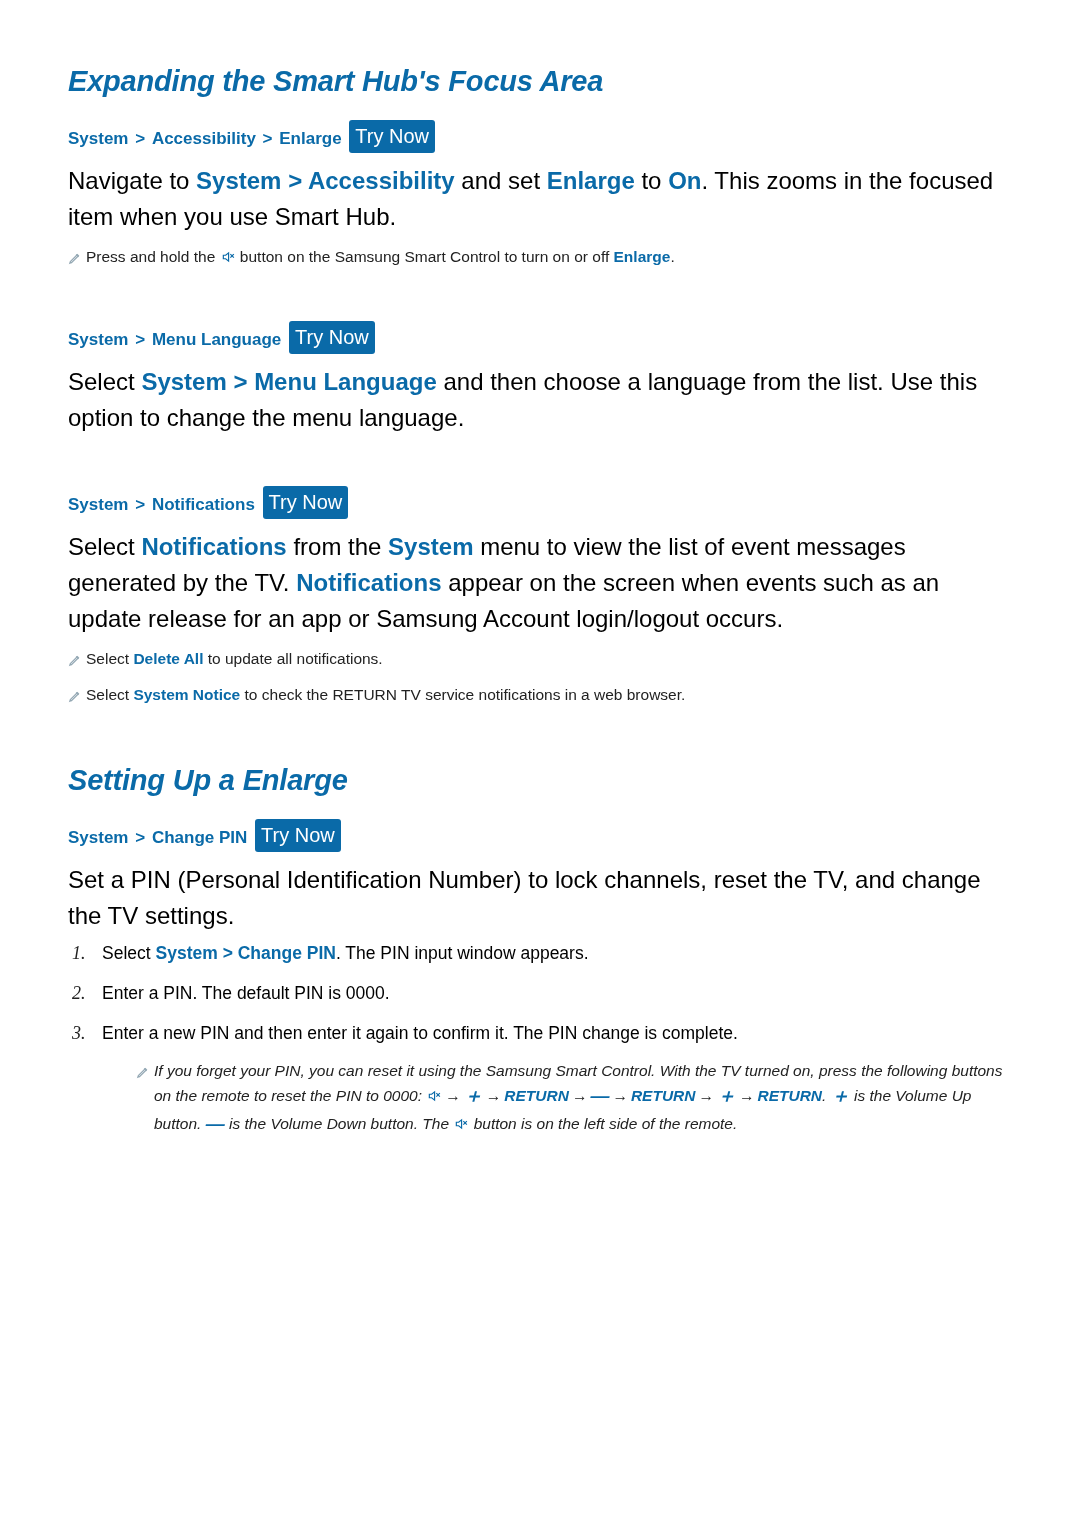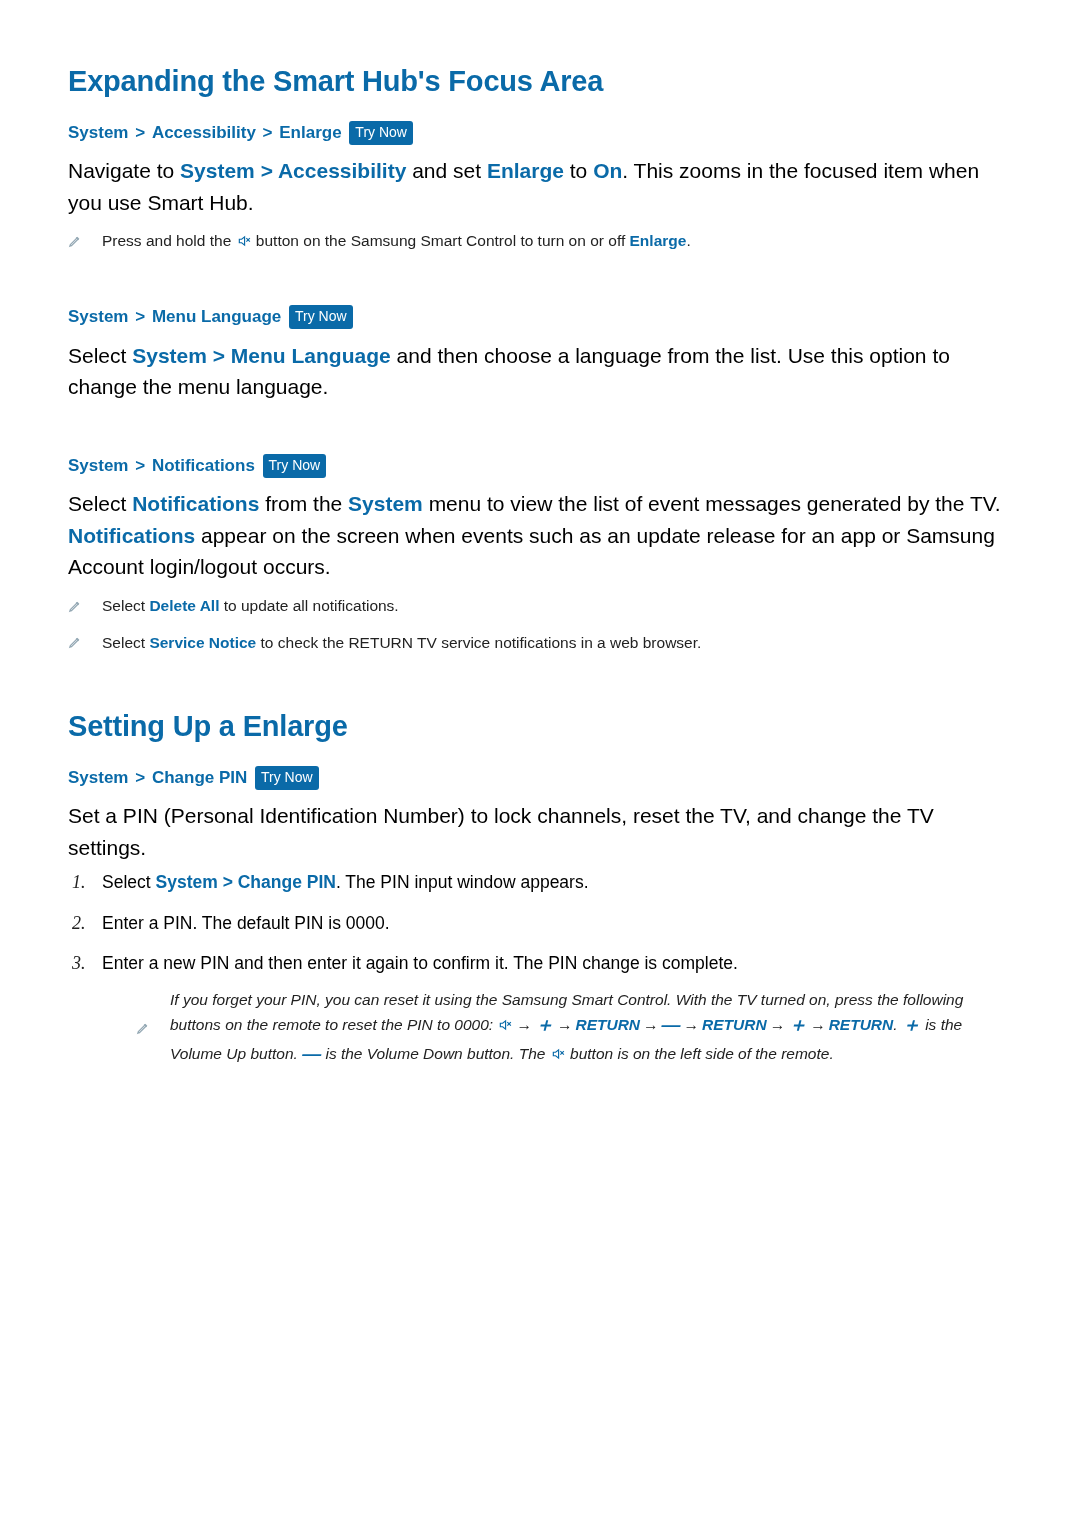--- a/index.html
+++ b/index.html
@@ -11,44 +11,45 @@
     color: #000;
     font-size: 17px;
     line-height: 1.5;
   }
   h2.section-heading {
     color: #0a6aa8;
     font-weight: 600;
     font-size: 29px;
     margin-bottom: 16px;
     letter-spacing: -0.2px;
+    font-style: italic;
   }
   .breadcrumb {
     margin-bottom: 10px;
     font-size: 17px;
   }
   .bc-item { color: #0a6aa8; font-weight: 700; }
   .bc-sep { color: #0a6aa8; font-weight: 700; margin: 0 2px; }
   .try-now {
     display: inline-block;
     background: #0a6aa8;
     color: #fff;
-    font-size: 14px;
+    font-size: 20px;
     padding: 1px 6px 2px 6px;
     border-radius: 3px;
     margin-left: 3px;
     vertical-align: 1px;
     font-weight: 400;
   }
-  p.body-text { margin-bottom: 6px; font-size: 21px; }
+  p.body-text { margin-bottom: 6px; font-size: 24px; }
   .kw { color: #0a6aa8; font-weight: 700; }
   .note-row {
     display: flex;
-    align-items: center;
-    gap: 20px;
+    align-items: flex-start;
+    gap: 4px;
     margin-top: 10px;
     font-size: 15.5px;
   }
   .note-row .pencil-icon { flex: 0 0 auto; margin-top: 3px; opacity: 0.65; }
   .note-row .note-text { flex: 1; color: #222; }
   .section-block { margin-bottom: 50px; }
   ol.numbered {
     list-style: none;
     counter-reset: li;
     padding-left: 0;
@@ -148,21 +149,21 @@
     </div>
   </div>
   <div class="note-row">
     <span class="pencil-icon">
       <svg width="14" height="14" viewBox="0 0 24 24" fill="none" stroke="#5b7a8c" stroke-width="2">
           <path d="M3 21l3-1 12-12-2-2L4 18l-1 3z"></path>
           <path d="M14 6l4 4"></path>
         </svg>
     </span>
     <div class="note-text">
-      <span>Select </span><span class="kw">Service Notice</span><span> to check the RETURN TV service notifications in a web browser.</span>
+      <span>Select </span><span class="kw">System Notice</span><span> to check the RETURN TV service notifications in a web browser.</span>
     </div>
   </div>
 </div>
 
 <div class="section-block">
   <h2 class="section-heading">Setting Up a Enlarge</h2>
   <div class="breadcrumb">
     <span class="bc-item">System</span>
     <span class="bc-sep">&gt;</span>
     <span class="bc-item">Change PIN</span>

